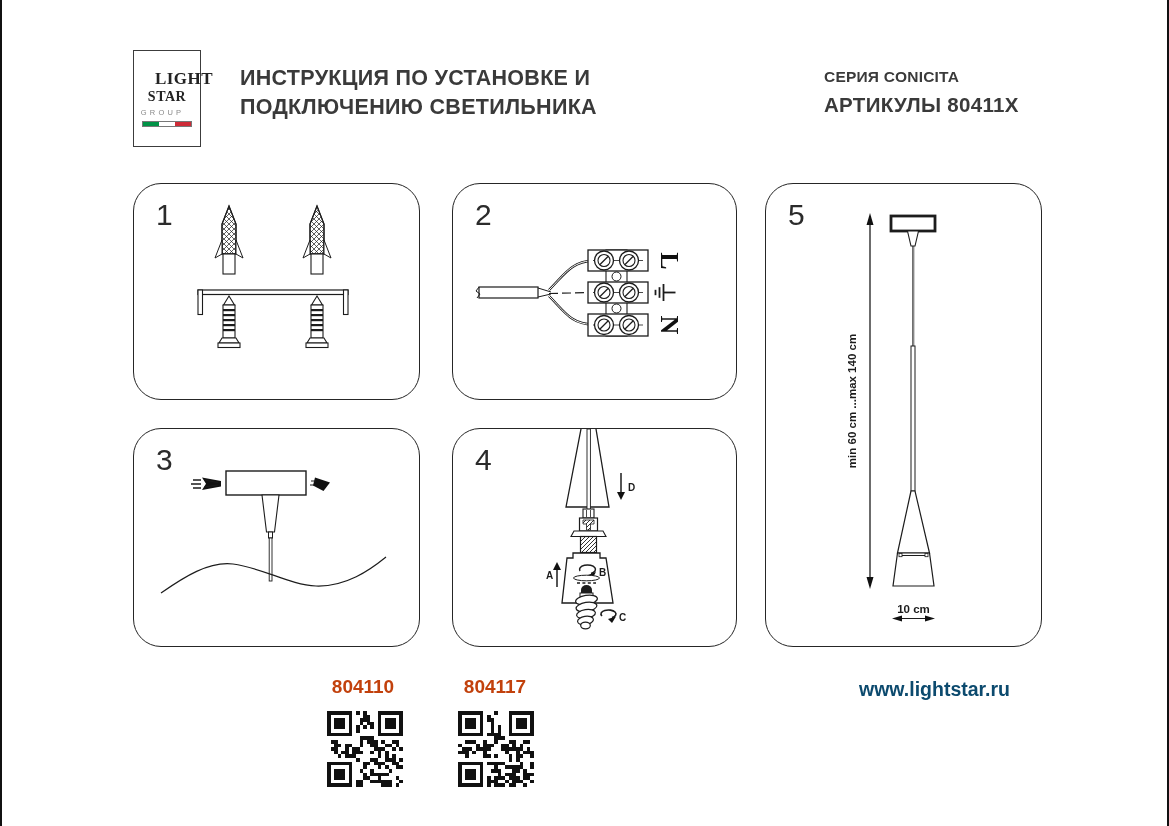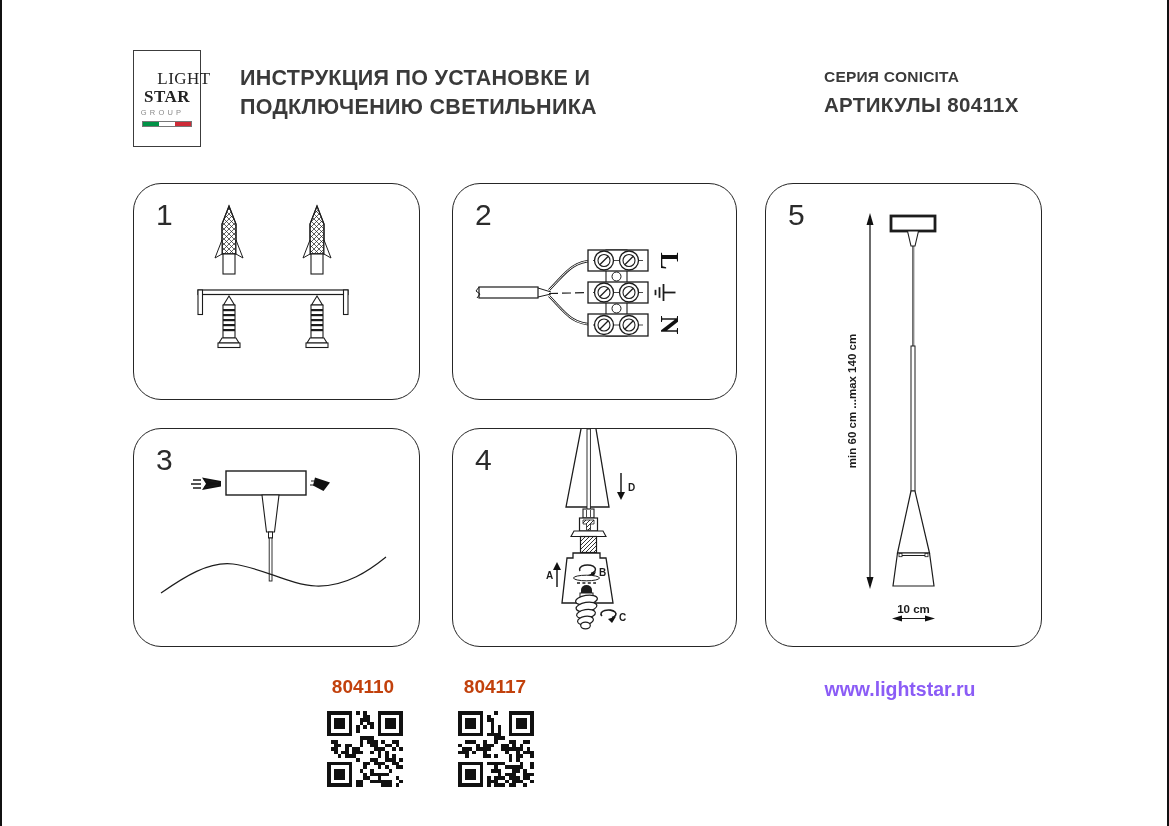--- a/index.html
+++ b/index.html
@@ -4,22 +4,22 @@
 <style>
   html,body{margin:0;padding:0;background:#fff;}
   .page{position:relative;width:1169px;height:826px;background:#ffffff;overflow:hidden;
         font-family:"Liberation Sans",sans-serif;color:#3a3a3a;}
   .edge{position:absolute;top:0;bottom:0;width:2px;background:#111;}
   .edge.left{left:0;} .edge.right{right:0;}
 
   
   .logo{position:absolute;left:133px;top:50px;width:66px;height:95px;border:1px solid #3c3c3c;
         background:#fff;display:flex;flex-direction:column;align-items:center;justify-content:center;}
-  .logo .w1{font-family:"Liberation Serif",serif;font-weight:400;font-size:17px;letter-spacing:.5px;color:#232323;line-height:17px;margin-left:34px;}
-  .logo .w2{font-family:"Liberation Serif",serif;font-weight:700;font-size:17px;letter-spacing:.5px;color:#232323;line-height:19px;}
+  .logo .w1{font-family:"Liberation Serif",serif;font-weight:700;font-size:17px;letter-spacing:.5px;color:#232323;line-height:17px;margin-left:34px;}
+  .logo .w2{font-family:"Liberation Serif",serif;font-weight:700;font-size:14px;letter-spacing:.5px;color:#232323;line-height:19px;}
   .logo .w3{font-size:7.5px;letter-spacing:3.2px;color:#8a8a8a;margin:3px 12px 4px 3px;line-height:8px;}
   .flag{width:48px;height:4px;display:flex;border:.5px solid #777;}
   .flag div{flex:1;}
 
   .title{position:absolute;left:240px;top:64px;font-size:21.5px;font-weight:700;
          line-height:29px;color:#3a3a3a;letter-spacing:.3px;}
   .series-block{position:absolute;left:824px;top:68px;width:220px;text-align:left;}
   .series{font-size:15.5px;font-weight:700;color:#3a3a3a;letter-spacing:.2px;}
   .articles{font-size:20.5px;font-weight:700;color:#3a3a3a;margin-top:7px;letter-spacing:.3px;}
 
@@ -30,22 +30,22 @@
   .p1{left:133px;top:183px;width:285px;height:215px;}
   .p2{left:452px;top:183px;width:283px;height:215px;}
   .p3{left:133px;top:428px;width:285px;height:217px;}
   .p4{left:452px;top:428px;width:283px;height:217px;}
   .p5{left:765px;top:183px;width:275px;height:462px;}
 
   .code{position:absolute;top:676px;width:100px;text-align:center;font-size:19px;font-weight:700;color:#c2410c;}
   .code.c1{left:313px;} .code.c2{left:445px;}
   svg.qr{position:absolute;width:76px;height:78px;top:710px;}
   svg.qr.q1{left:327px;} svg.qr.q2{left:458px;}
-  .website{position:absolute;left:790px;top:678px;width:220px;text-align:center;
-           font-size:19.5px;font-weight:700;color:#8b5cf6;}
+  .website{position:absolute;left:790px;top:678px;width:220px;text-align:right;
+           font-size:19.5px;font-weight:700;color:#0c4a6e;}
 
   .ln{stroke:#1c1c1c;fill:none;}
   .wh{fill:#fff;stroke:#1c1c1c;}
   text.lbl{font-family:"Liberation Sans",sans-serif;font-weight:700;fill:#1c1c1c;}
   text.term{font-family:"Liberation Serif",serif;font-weight:700;fill:#111;font-size:26px;}
   text.dim{font-family:"Liberation Sans",sans-serif;font-weight:600;fill:#1c1c1c;font-size:11.5px;}
 </style>
 </head>
 <body>
 

